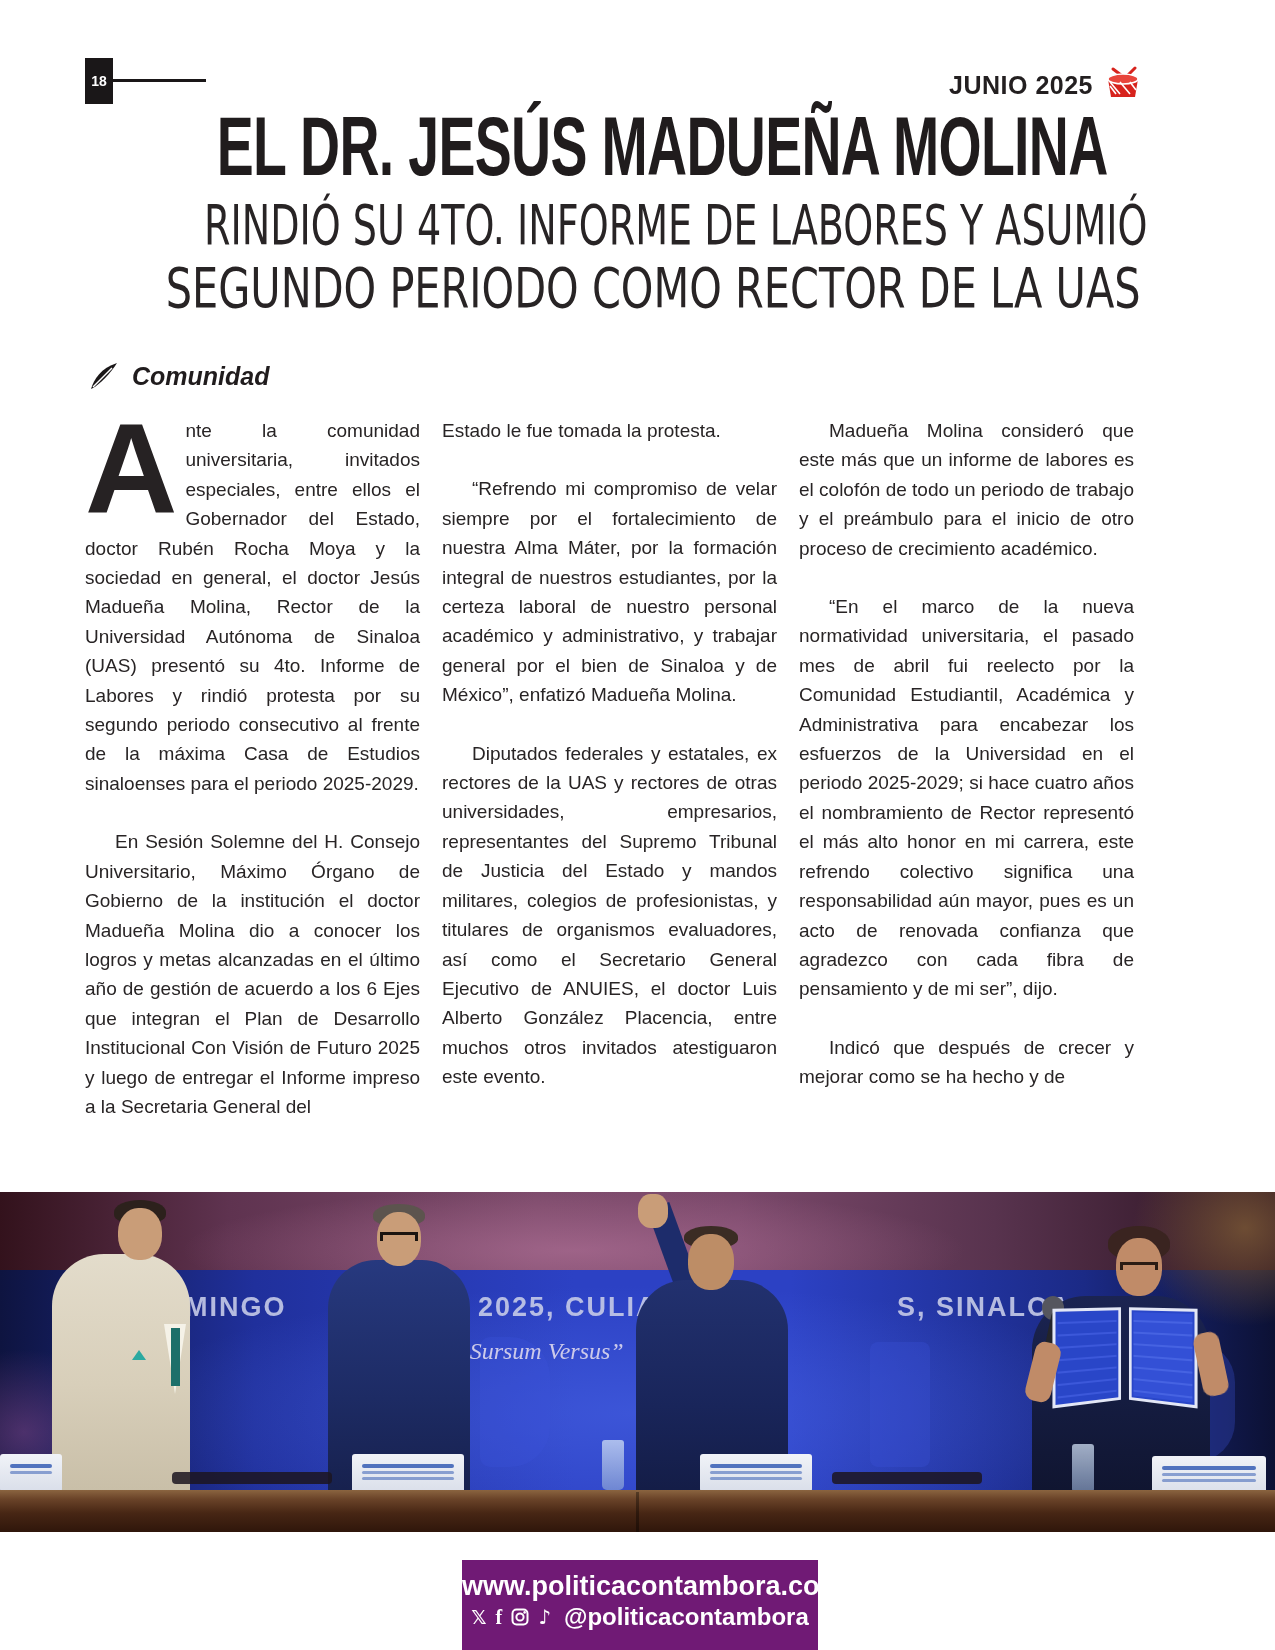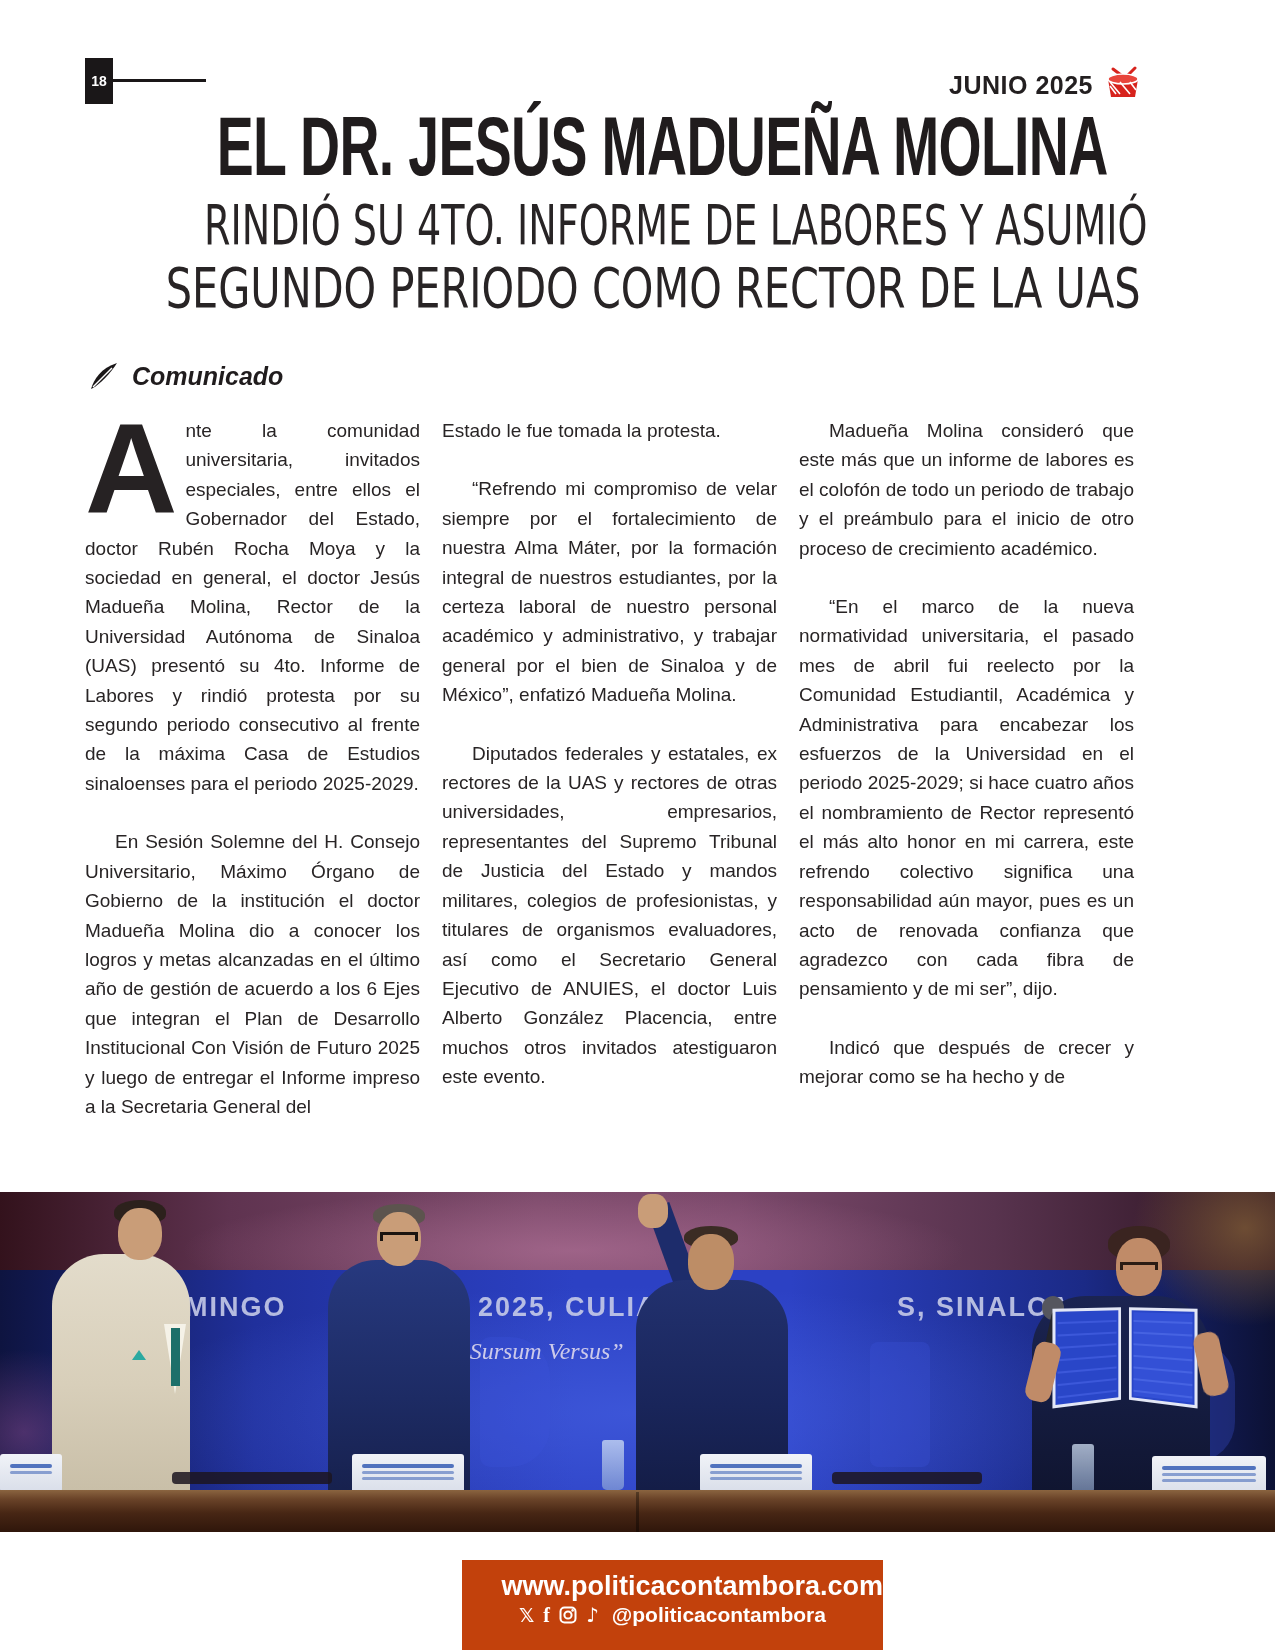--- a/index.html
+++ b/index.html
@@ -159,30 +159,30 @@
   .plateA { left:0px;    top:262px; width:62px;  height:38px; }
   .plateB { left:352px;  top:262px; width:112px; height:40px; }
   .plateC { left:700px;  top:262px; width:112px; height:38px; }
   .plateD { left:1152px; top:264px; width:114px; height:40px; }
   .desk { position:absolute; left:0; top:298px; width:100%; height:42px;
           background:linear-gradient(180deg,#8a6440 0%,#6a4328 22%,#472614 55%,#2f160b 100%); }
   .desk-seam { position:absolute; left:636px; top:300px; width:3px; height:40px; background:rgba(0,0,0,.35); }
 
   
   .footerbox {
-    position:absolute; left:462px; top:1560px; width:421px; height:90px;
-    background:#c2410c; color:#ffffff; text-align:right;
+    position:absolute; left:462px; top:1560px; width:356px; height:90px;
+    background:#701a75; color:#ffffff; text-align:right;
   }
   .f-url { margin-top:11px; font-size:27px; font-weight:bold; letter-spacing:0; }
   .f-social { margin-top:1px; display:flex; justify-content:center; align-items:center; gap:9px; }
   .s-icon { display:inline-flex; align-items:center; justify-content:center; height:20px; font-weight:bold; color:#fff; }
   .s-x { font-size:19px; font-family:"DejaVu Sans", sans-serif; }
   .s-f { font-size:20px; font-family:"Liberation Serif", serif; }
   .s-tt { font-size:20px; font-family:"DejaVu Sans", sans-serif; }
-  .f-handle { font-size:21px; font-weight:bold; margin-left:4px; }
+  .f-handle { font-size:24px; font-weight:bold; margin-left:4px; }
 </style>
 </head>
 <body>
 
 <div class="page">
 
   <div class="pageno">18</div>
   <div class="mast-rule"></div>
   <div class="issue">
     <span>JUNIO 2025</span>
@@ -199,21 +199,21 @@
     <div class="hl1">EL DR. JESÚS MADUEÑA MOLINA</div>
     <div class="hl2">RINDIÓ SU 4TO. INFORME DE LABORES Y ASUMIÓ</div>
     <div class="hl3">SEGUNDO PERIODO COMO RECTOR DE LA UAS</div>
   </div>
 
   <div class="byline">
     <svg class="quill" viewBox="0 0 32 32">
       <path d="M3 29 C6 19 13 8 29 3 C23 13 12 24 5 28 Z" fill="#1a1718"></path>
       <line x1="5" y1="27" x2="24" y2="8" stroke="#ffffff" stroke-width="1.4"></line>
     </svg>
-    <span class="byline-label">Comunicado</span>
+    <span class="byline-label">Comunidad</span>
   </div>
 
   <div class="article">
     <div class="col">
       <p><span class="dropcap">A</span><span>nte la comunidad universitaria, invitados especiales, entre ellos el Gobernador del Estado, doctor Rubén Rocha Moya y la sociedad en general, el doctor Jesús Madueña Molina, Rector de la Universidad Autónoma de Sinaloa (UAS) presentó su 4to. Informe de Labores y rindió protesta por su segundo periodo consecutivo al frente de la máxima Casa de Estudios sinaloenses para el periodo 2025-2029.</span></p>
       <p class="indent">En Sesión Solemne del H. Consejo Universitario, Máximo Órgano de Gobierno de la institución el doctor Madueña Molina dio a conocer los logros y metas alcanzadas en el último año de gestión de acuerdo a los 6 Ejes que integran el Plan de Desarrollo Institucional Con Visión de Futuro 2025 y luego de entregar el Informe impreso a la Secretaria General del</p>
     </div>
     <div class="col">
       <p>Estado le fue tomada la protesta.</p>
       <p class="indent">“Refrendo mi compromiso de velar siempre por el fortalecimiento de nuestra Alma Máter, por la formación integral de nuestros estudiantes, por la certeza laboral de nuestro personal académico y administrativo, y trabajar general por el bien de Sinaloa y de México”, enfatizó Madueña Molina.</p>

